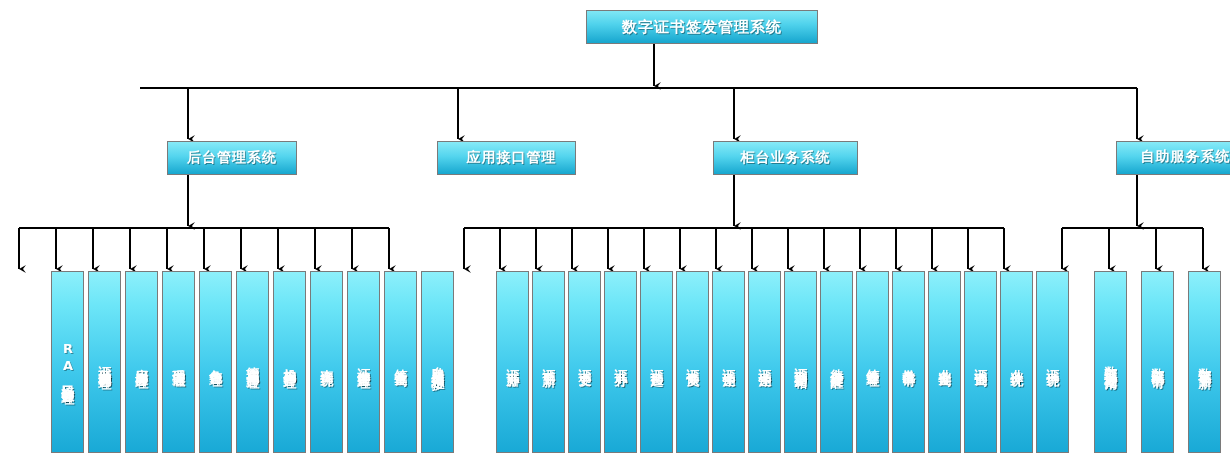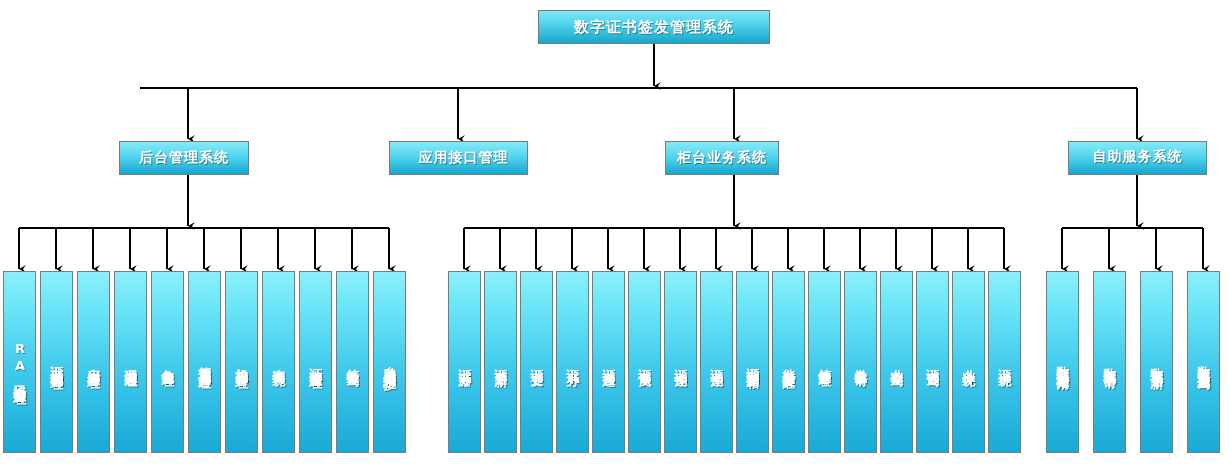--- a/index.html
+++ b/index.html
@@ -28,20 +28,21 @@
     height: 468px;
     pointer-events: none;
   }
   
   .node {
     position: absolute;
     box-sizing: border-box;
     border: 1px solid #7a7a7a;
     color: #ffffff;
     overflow: hidden;
+    margin-left: 48px;
   }
   .node-label {
     display: block;
     color: #ffffff;
     font-weight: bold;
     text-shadow: 1px 1px 0 rgba(0,0,0,0.35);
     line-height: 1.08;
   }
 
   
@@ -186,21 +187,21 @@
       </div>
       <div class="node leaf" style="left: 336px; top: 271px; width: 33px; height: 182px;">
         <span class="node-label">签章查询</span>
       </div>
       <div class="node leaf" style="left: 373px; top: 271px; width: 33px; height: 182px;">
         <span class="node-label">自助服务信息维护</span>
       </div>
       <div class="node lvl2" style="left: 389px; top: 141px; width: 139px; height: 34px; padding-left: 10px;">
         <span class="node-label">应用接口管理</span>
       </div>
-      <div class="node lvl2" style="left: 665px; top: 141px; width: 114px; height: 34px;">
+      <div class="node lvl2" style="left: 665px; top: 141px; width: 145px; height: 34px;">
         <span class="node-label">柜台业务系统</span>
       </div>
       <div class="node leaf" style="left: 448px; top: 271px; width: 33px; height: 182px;">
         <span class="node-label">证书新办</span>
       </div>
       <div class="node leaf" style="left: 484px; top: 271px; width: 33px; height: 182px;">
         <span class="node-label">证书更新</span>
       </div>
       <div class="node leaf" style="left: 520px; top: 271px; width: 33px; height: 182px;">
         <span class="node-label">证书变更</span>

